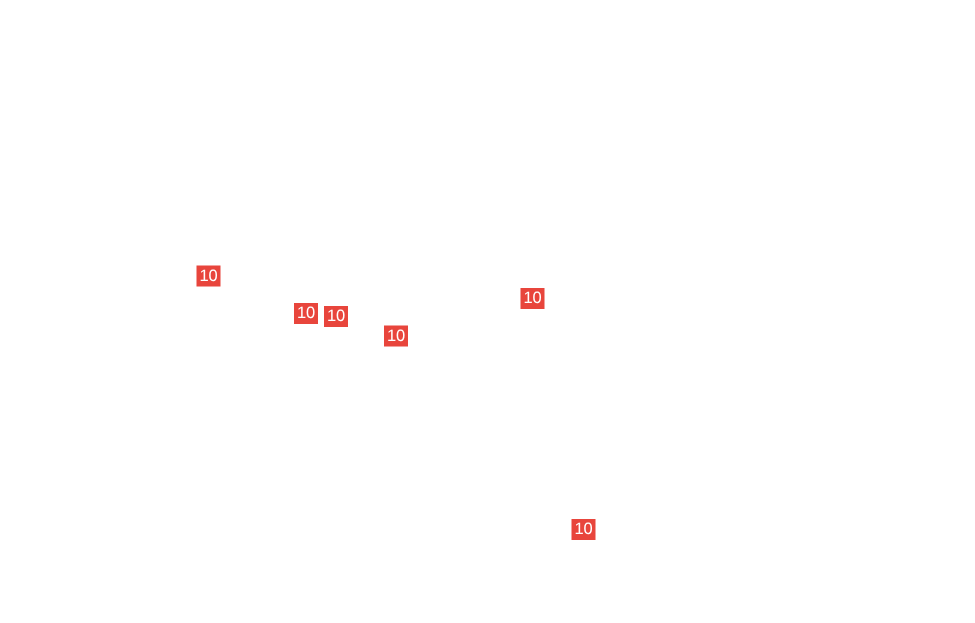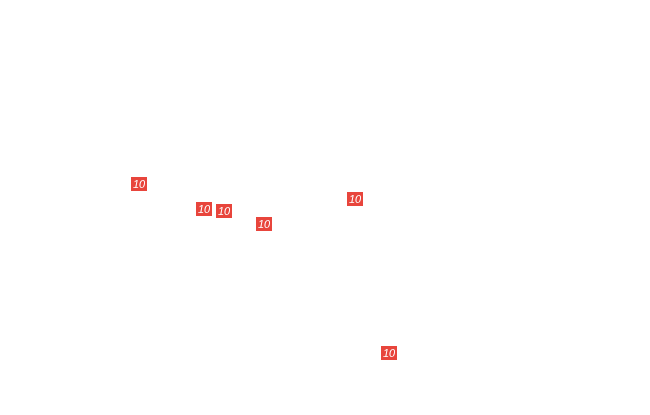--- a/index.html
+++ b/index.html
@@ -21,21 +21,20 @@
       min-width: 12px;
       background: #e8453c;
       color: #ffffff;
       font-family: "Liberation Sans", sans-serif;
       font-size: 11px;
       line-height: 14px;
       text-align: left;
       box-sizing: content-box;
       cursor: pointer;
       letter-spacing: -0.2px;
-      font-style: italic;
     }
   </style>
 </head>
 <body>
 
 <div id="map-canvas" style="background: rgb(255, 255, 255);">
   <div class="marker" style="left: 131px; top: 177px; background: rgb(232, 69, 60); color: rgb(255, 255, 255);">10</div>
   <div class="marker" style="left: 196px; top: 202px; background: rgb(232, 69, 60); color: rgb(255, 255, 255);">10</div>
   <div class="marker" style="left: 216px; top: 204px; background: rgb(232, 69, 60); color: rgb(255, 255, 255);">10</div>
   <div class="marker" style="left: 256px; top: 217px; background: rgb(232, 69, 60); color: rgb(255, 255, 255);">10</div>

